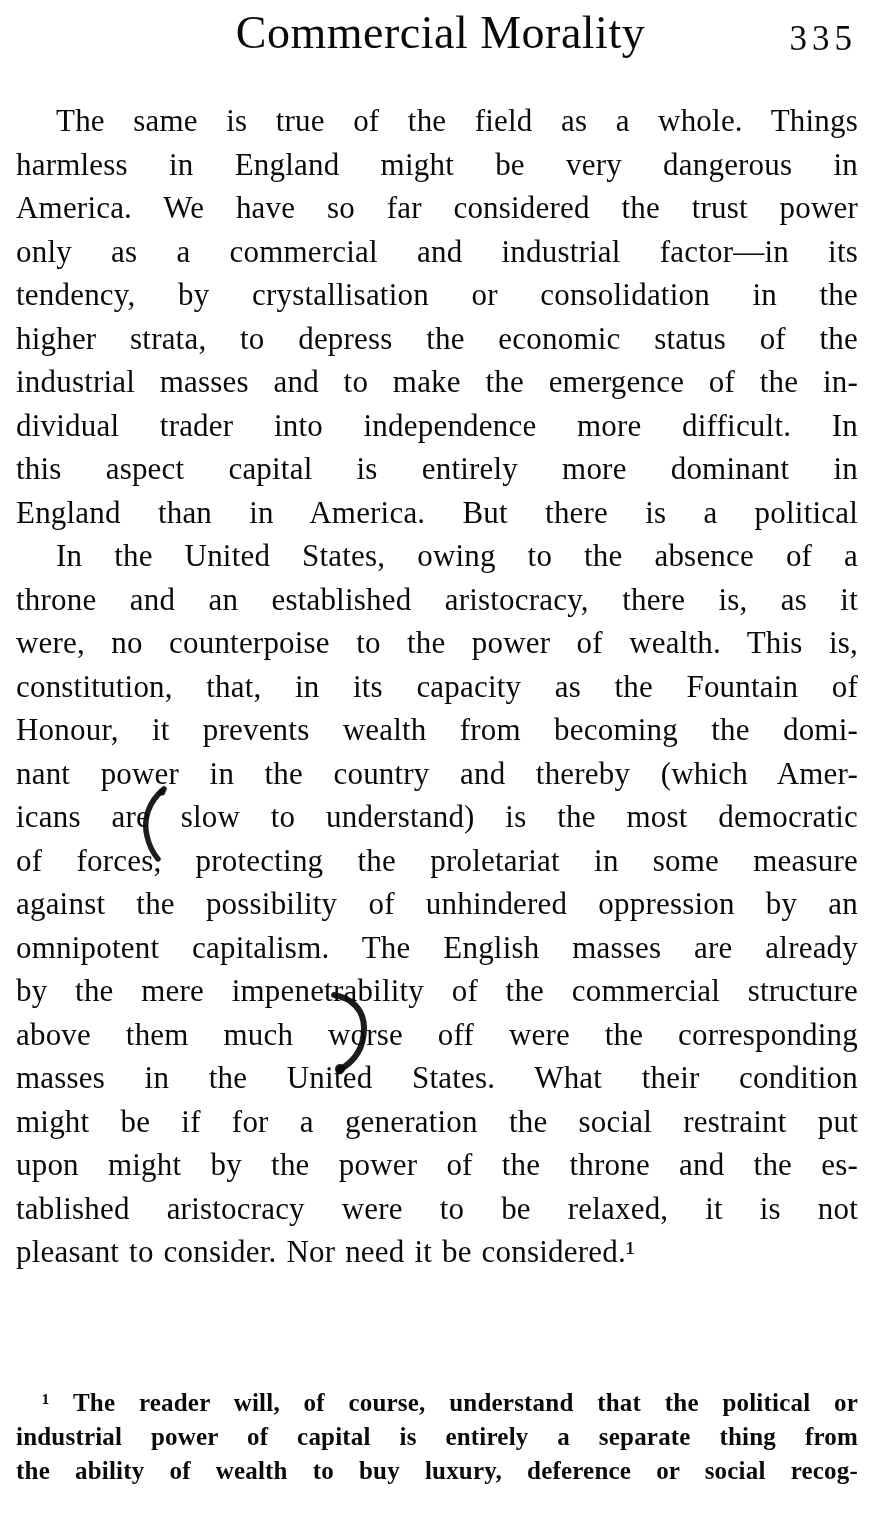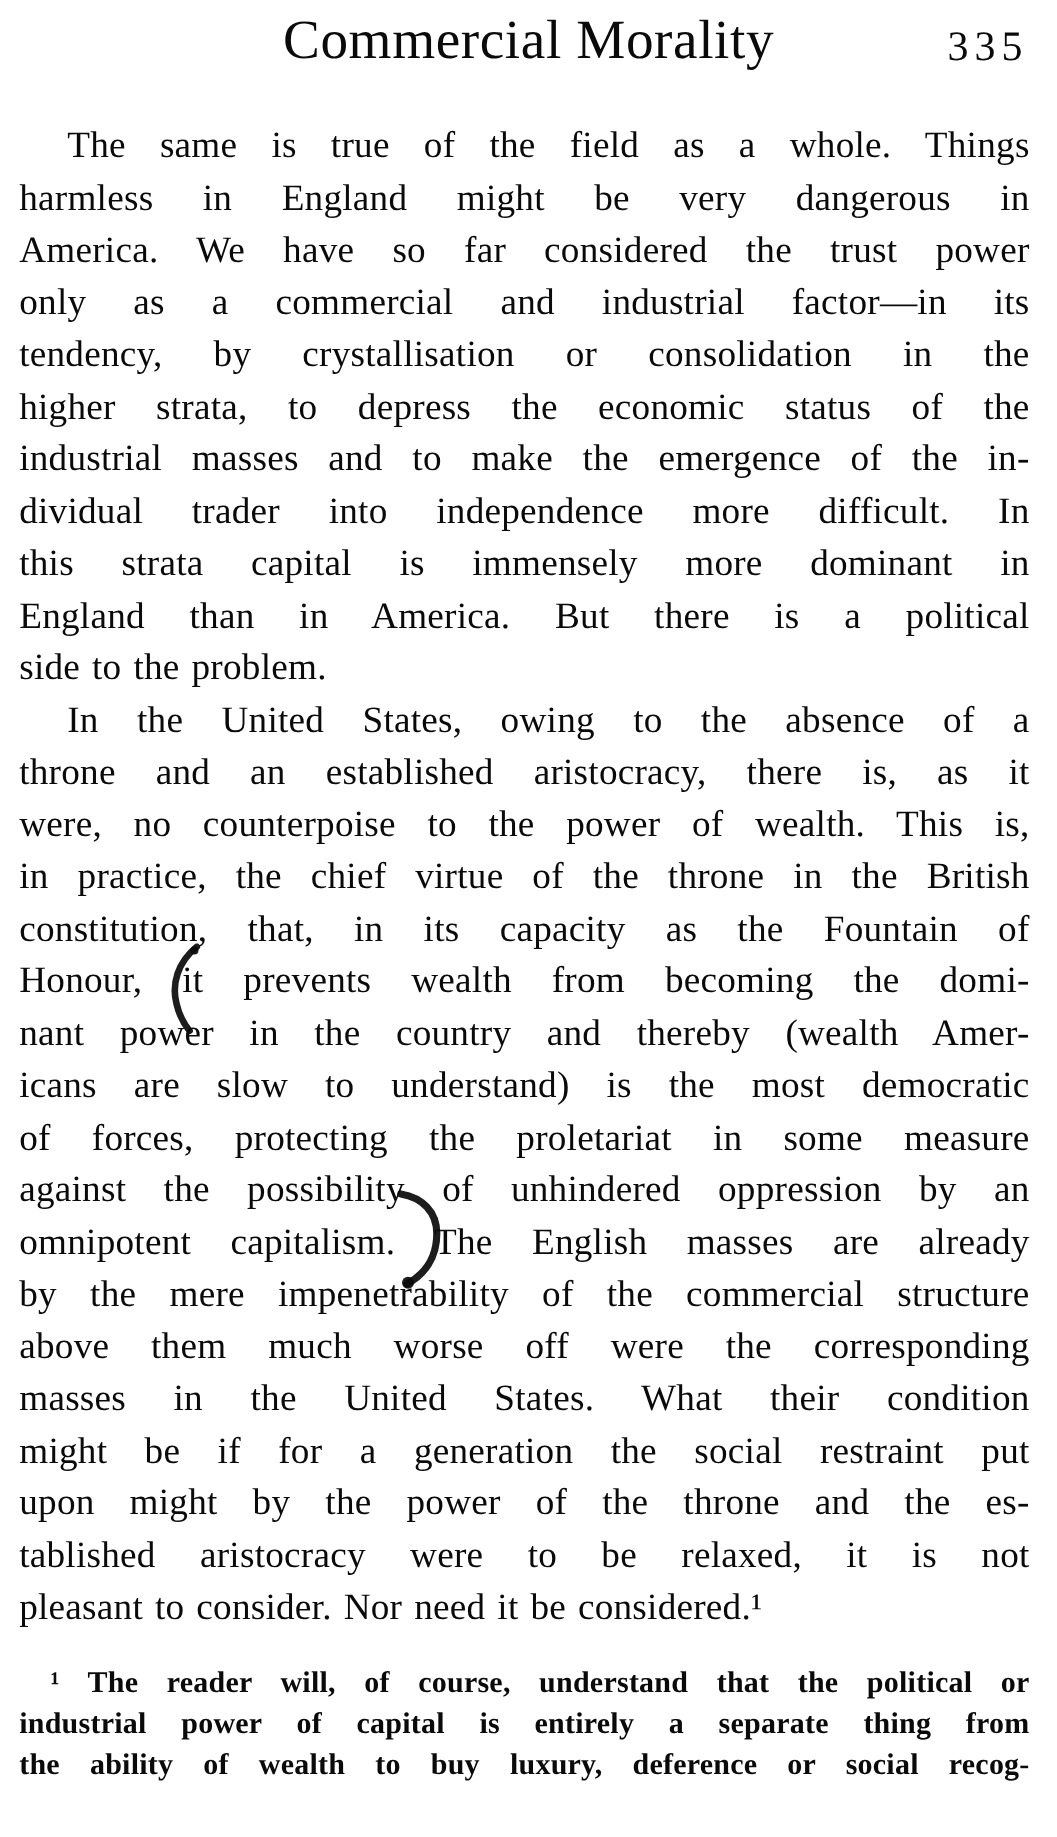--- a/index.html
+++ b/index.html
@@ -106,31 +106,29 @@
   <div id="bodytext">
 
     <div class="line first">The same is true of the field as a whole.  Things</div>
     <div class="line">harmless in England might be very dangerous in</div>
     <div class="line">America.  We have so far considered the trust power</div>
     <div class="line">only as a commercial and industrial factor—in its</div>
     <div class="line">tendency, by crystallisation or consolidation in the</div>
     <div class="line">higher strata, to depress the economic status of the</div>
     <div class="line">industrial masses and to make the emergence of the in-</div>
     <div class="line">dividual trader into independence more difficult.  In</div>
-    <div class="line">this strata capital is immensely more dominant in</div>
+    <div class="line">this aspect capital is entirely more dominant in</div>
     <div class="line">England than in America.  But there is a political</div>
-    <div class="line last">side to the problem.</div>
 
     <div class="line first">In the United States, owing to the absence of a</div>
     <div class="line">throne and an established aristocracy, there is, as it</div>
     <div class="line">were, no counterpoise to the power of wealth.  This is,</div>
-    <div class="line">in practice, the chief virtue of the throne in the British</div>
     <div class="line">constitution, that, in its capacity as the Fountain of</div>
     <div class="line">Honour, it prevents wealth from becoming the domi-</div>
-    <div class="line">nant power in the country and thereby (wealth Amer-</div>
+    <div class="line">nant power in the country and thereby (which Amer-</div>
     <div class="line">icans are slow to understand) is the most democratic</div>
     <div class="line">of forces, protecting the proletariat in some measure</div>
     <div class="line">against the possibility of unhindered oppression by an</div>
     <div class="line">omnipotent capitalism.  The English masses are already</div>
     <div class="line">by the mere impenetrability of the commercial structure</div>
     <div class="line">above them much worse off were the corresponding</div>
     <div class="line">masses in the United States.  What their condition</div>
     <div class="line">might be if for a generation the social restraint put</div>
     <div class="line">upon might by the power of the throne and the es-</div>
     <div class="line">tablished aristocracy were to be relaxed, it is not</div>

